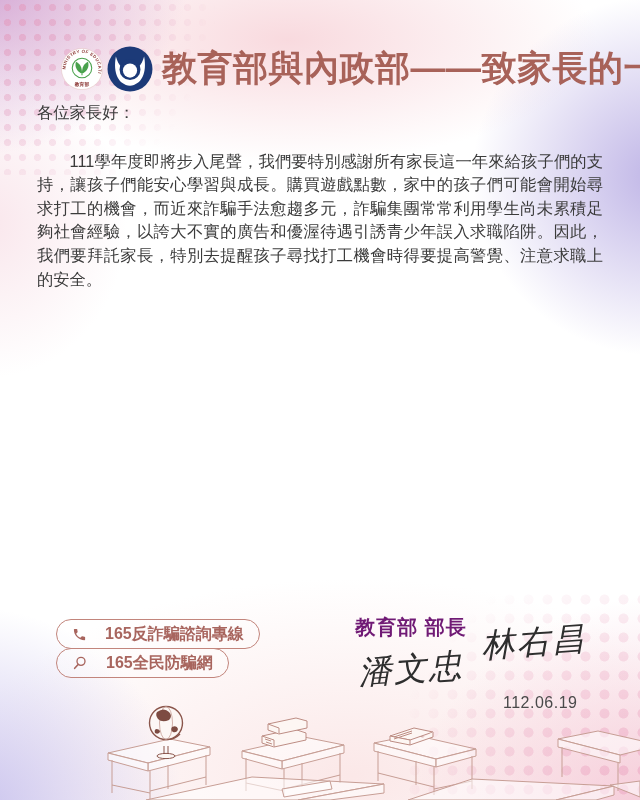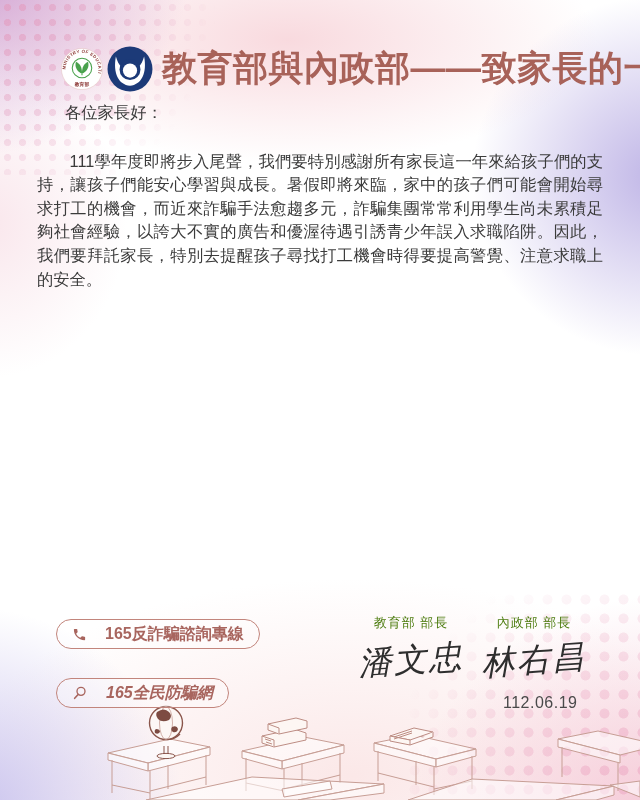--- a/index.html
+++ b/index.html
@@ -44,38 +44,38 @@
   .moi-logo { width:46px; height:46px; margin-left:4px; }
   .page-title {
     margin-left:9px; font-size:35px; font-weight:800; letter-spacing:0.5px;
     color:#a86259; white-space:nowrap;
   }
   
   .letter {
     position:absolute; left:37px; top:101px; width:566px;
     color:#3b3b3b; font-size:16.3px; line-height:23.6px; text-align:justify;
   }
-  .salutation { margin-bottom:25px;margin-left:28px; }
+  .salutation { margin-bottom:25px; }
   .letter p { margin-bottom:26px; text-indent:2em; }
   .letter p:last-child { margin-bottom:0; }
   
   .pill {
     position:absolute; left:56px; height:30px; display:flex; align-items:center; gap:18px;
     padding:0 15px; border-radius:16px; border:1.5px solid #c2857c;
     background:rgba(255,255,255,0.25); color:#a8655e; font-weight:bold; font-size:16px;
     font-family:"Liberation Sans", sans-serif; cursor:pointer; white-space:nowrap;
   }
   .pill-hotline { top:619px; }
-  .pill-web { top:678px;font-style:italic; }
+  .pill-web { top:648px; }
   .pill svg { flex:0 0 auto; }
   
   .sig { position:absolute; text-align:center; }
   .sig-moe { left:350px; top:614px; width:122px; }
   .sig-moi { left:478px; top:614px; width:112px; }
-  .sig-title { font-size:13px; color:#4d7c0f; letter-spacing:1px; }
+  .sig-title { font-size:20px; color:#701a75; letter-spacing:1px;font-weight:bold; }
   .sig-name {
     margin-top:6px; font-family:"DejaVu Serif", serif; font-style:italic;
     font-size:33px; color:#2e2e2e; transform:rotate(-4deg); letter-spacing:2px;
   }
   .date { position:absolute; left:503px; top:694px; width:70px; font-size:16px; color:#4a4a4a; letter-spacing:0.5px; }
   
   .illustration { position:absolute; left:0; bottom:0; width:640px; height:115px; }
 </style>
 </head>
 <body>
@@ -187,21 +187,21 @@
     <circle cx="22" cy="22" r="21.5" fill="#1c3a78"></circle>
     <path d="M8.5 10 C 5.5 26 11 37 22 38 C 33 37 38.5 26 35.5 10 C 33 19 28.5 23.5 22 23.5 C 15.5 23.5 11 19 8.5 10 Z" fill="#ffffff"></path>
     <circle cx="22" cy="22.5" r="10" fill="#1c3a78"></circle>
     <circle cx="22" cy="23.5" r="6.8" fill="#ffffff"></circle>
   </svg>
   <div class="page-title">教育部與內政部——致家長的一封信</div>
 </div>
 
 <div class="letter">
   <div class="salutation">各位家長好：</div>
-  <p>111學年度即將步入尾聲，我們要特別感謝所有家長這一年來給孩子們的支持，讓孩子們能安心學習與成長。暑假即將來臨，家中的孩子們可能會開始尋求打工的機會，而近來詐騙手法愈趨多元，詐騙集團常常利用學生尚未累積足夠社會經驗，以誇大不實的廣告和優渥待遇引誘青少年誤入求職陷阱。因此，我們要拜託家長，特別去提醒孩子尋找打工機會時得要提高警覺、注意求職上的安全。</p>
+  <p>111學年度即將步入尾聲，我們要特別感謝所有家長這一年來給孩子們的支持，讓孩子們能安心學習與成長。購買遊戲點數，家中的孩子們可能會開始尋求打工的機會，而近來詐騙手法愈趨多元，詐騙集團常常利用學生尚未累積足夠社會經驗，以誇大不實的廣告和優渥待遇引誘青少年誤入求職陷阱。因此，我們要拜託家長，特別去提醒孩子尋找打工機會時得要提高警覺、注意求職上的安全。</p>
 </div>
 
 <button class="pill pill-hotline">
   <svg width="15" height="15" viewBox="0 0 24 24">
     <path fill="#a8655e" d="M6.62 10.79c1.44 2.83 3.76 5.14 6.59 6.59l2.2-2.2c.27-.27.67-.36 1.02-.24 1.12.37 2.33.57 3.57.57.55 0 1 .45 1 1V20c0 .55-.45 1-1 1-9.39 0-17-7.61-17-17 0-.55.45-1 1-1h3.5c.55 0 1 .45 1 1 0 1.25.2 2.45.57 3.57.11.35.03.74-.25 1.02l-2.2 2.2z"></path>
   </svg>
   <span>165反詐騙諮詢專線</span>
 </button>
 <button class="pill pill-web">
   <svg width="16" height="16" viewBox="0 0 24 24">
@@ -209,17 +209,16 @@
     <path d="M9.2 14.2 L4 20" stroke="#a8655e" stroke-width="2.4" stroke-linecap="round"></path>
   </svg>
   <span>165全民防騙網</span>
 </button>
 
 <div class="sig sig-moe">
   <div class="sig-title">教育部 部長</div>
   <div class="sig-name">潘文忠</div>
 </div>
 <div class="sig sig-moi">
-  <div class="sig-title">內政部 部長</div>
   <div class="sig-name">林右昌</div>
 </div>
 
 <div class="date">112.06.19</div>
 
 </body></html>

